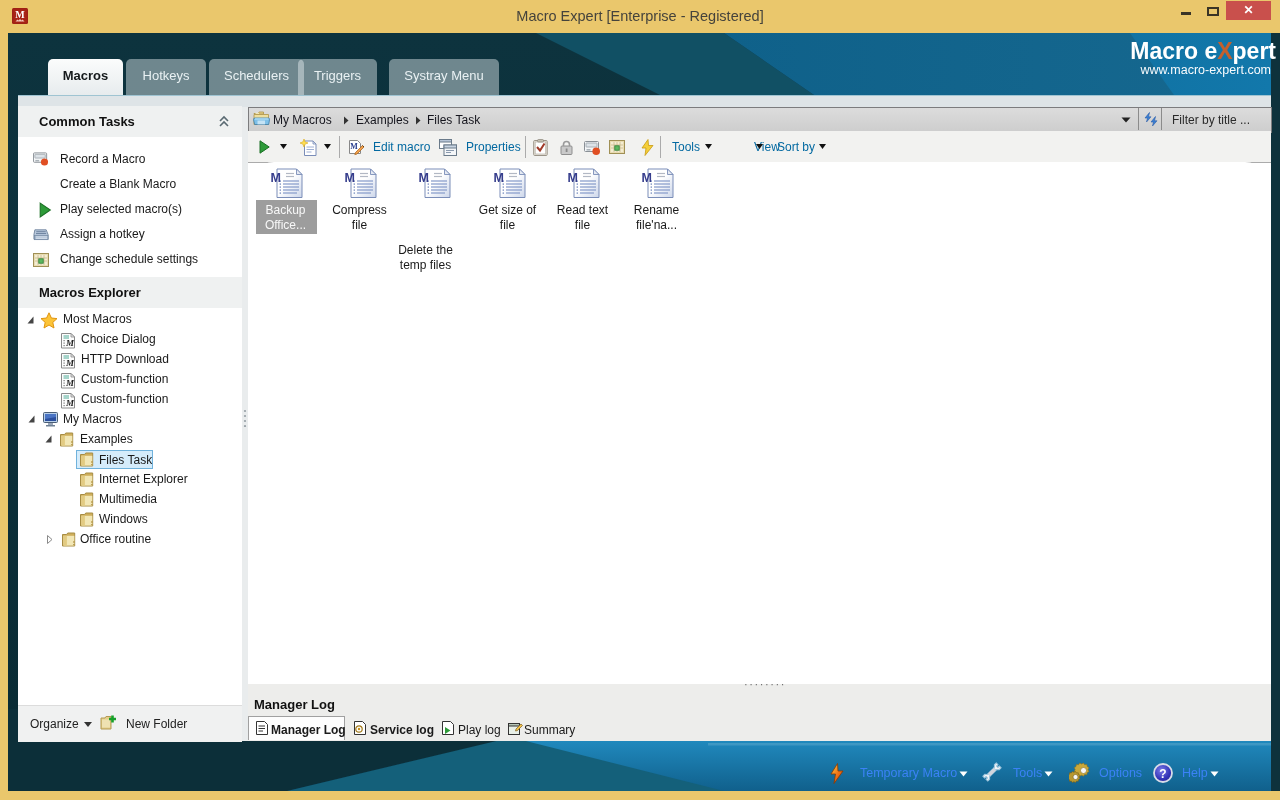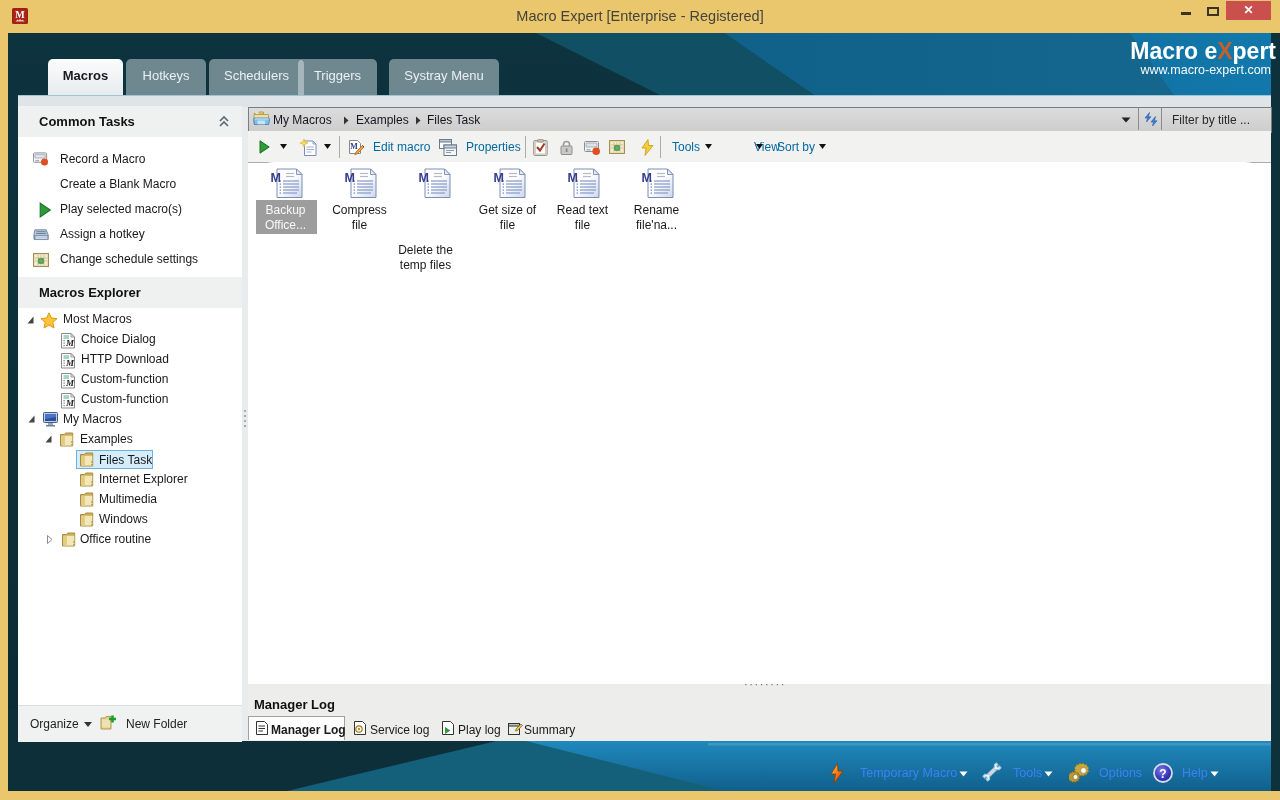--- a/index.html
+++ b/index.html
@@ -472,21 +472,21 @@
             <line x1="2.5" y1="7.5" x2="9" y2="7.5"></line>
             <line x1="2.5" y1="10" x2="7" y2="10"></line>
           </g>
       </svg>
       <div class="abs mtab" style="left:23px;font-weight:bold;">Manager Log</div>
       <svg class="abs" style="left:106px;top:37px" width="13" height="14" viewBox="0 0 13 14">
         <path d="M0.5 0.5 h8 l3 3 v10 h-11z" fill="#fff" stroke="#333"></path>
         <circle cx="5" cy="8" r="3.2" fill="none" stroke="#a07818" stroke-width="1.2"></circle>
         <circle cx="5" cy="8" r="1.2" fill="#c89018"></circle>
       </svg>
-      <div class="abs mtab" style="left:122px;">Service log</div>
+      <div class="abs mtab" style="left:122px;font-weight:bold;">Service log</div>
       <svg class="abs" style="left:194px;top:37px" width="13" height="14" viewBox="0 0 13 14">
         <path d="M0.5 0.5 h8 l3 3 v10 h-11z" fill="#fff" stroke="#333"></path>
         <path d="M3 6 L8.5 9.5 L3 13Z" fill="#2e9b39"></path>
       </svg>
       <div class="abs mtab" style="left:210px;">Play log</div>
       <svg class="abs" style="left:260px;top:37px" width="15" height="14" viewBox="0 0 15 14">
         <rect x="0.5" y="2.5" width="11" height="11" fill="#e8f0e8" stroke="#333"></rect>
         <rect x="0.5" y="2.5" width="11" height="2.5" fill="#b8c8b8" stroke="#333"></rect>
         <path d="M8 8 L13 3 L14.5 4.5 L9.5 9.5 L7.5 10Z" fill="#f0c048" stroke="#806020" stroke-width="0.7"></path>
       </svg>

